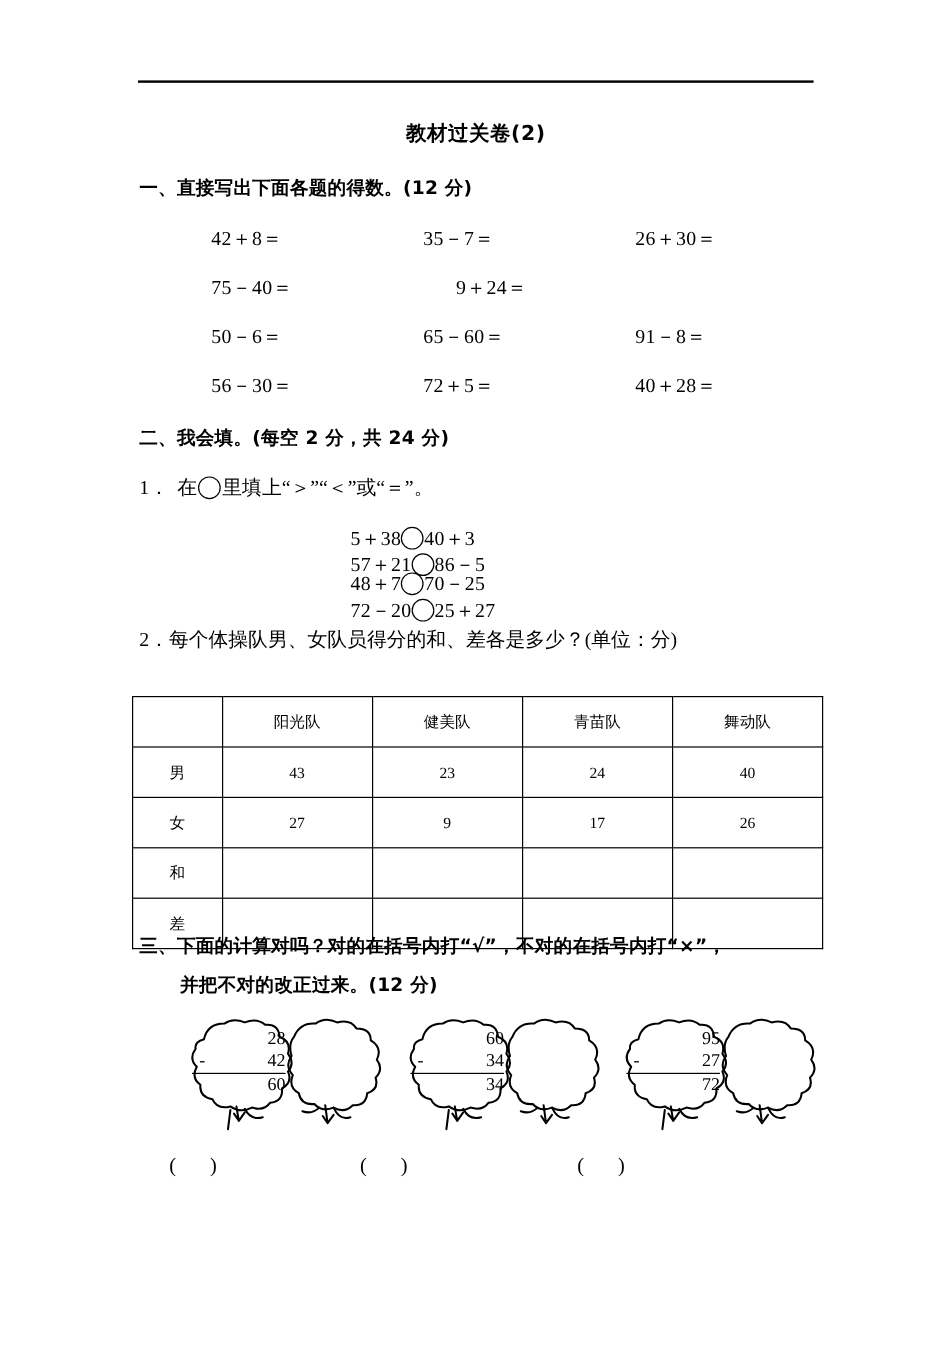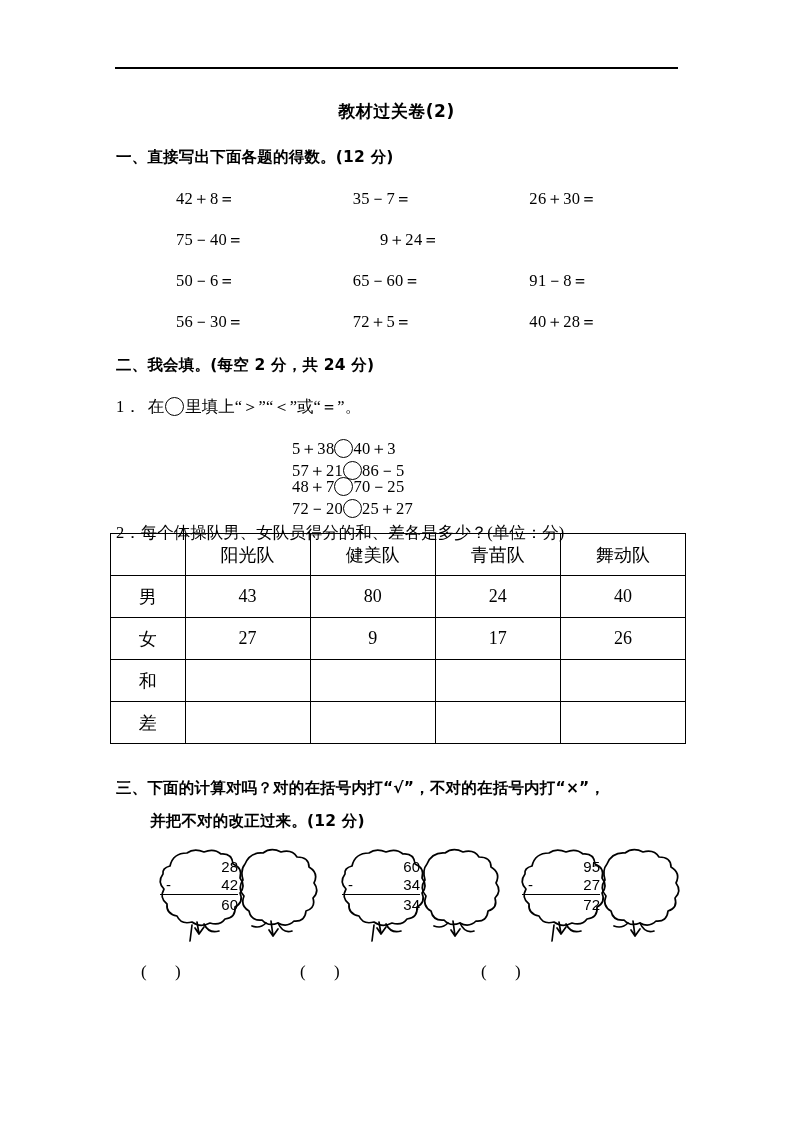--- a/index.html
+++ b/index.html
@@ -133,24 +133,24 @@
     position: absolute;
     left: 116px;
     top: 522px;
     font-size: 16.5px;
     white-space: nowrap;
   }
 
   table.score-table {
     position: absolute;
     left: 110px;
-    top: 533px;
+    top: 580px;
     width: 576px;
     border-collapse: collapse;
-    font-size: 18px;
+    font-size: 13px;
   }
   table.score-table td {
     border: 1.3px solid #000;
     text-align: center;
     height: 41px;
     padding: 0;
   }
   table.score-table td.label-col {
     width: 74px;
   }
@@ -178,21 +178,21 @@
   .tree-svg {
     position: absolute;
     left: 0; top: 0;
   }
 
   .vcalc {
     position: absolute;
     left: 20px;
     top: 12px;
     width: 78px;
-    font-family: Liberation Sans, sans-serif;
+    font-family: Liberation Serif, serif;
     font-size: 15px;
     text-align: right;
     line-height: 1.17;
     color: #000;
   }
   .vcalc .op-line {
     position: relative;
   }
   .vcalc .vc-op {
     position: absolute;
@@ -299,21 +299,21 @@
         <tr>
       <td class="label-col"></td>
       <td class="data-col">阳光队</td>
       <td class="data-col">健美队</td>
       <td class="data-col">青苗队</td>
       <td class="data-col">舞动队</td>
     </tr>
     <tr>
       <td class="label-col">男</td>
       <td class="data-col">43</td>
-      <td class="data-col">80</td>
+      <td class="data-col">23</td>
       <td class="data-col">24</td>
       <td class="data-col">40</td>
     </tr>
     <tr>
       <td class="label-col">女</td>
       <td class="data-col">27</td>
       <td class="data-col">9</td>
       <td class="data-col">17</td>
       <td class="data-col">26</td>
     </tr>

